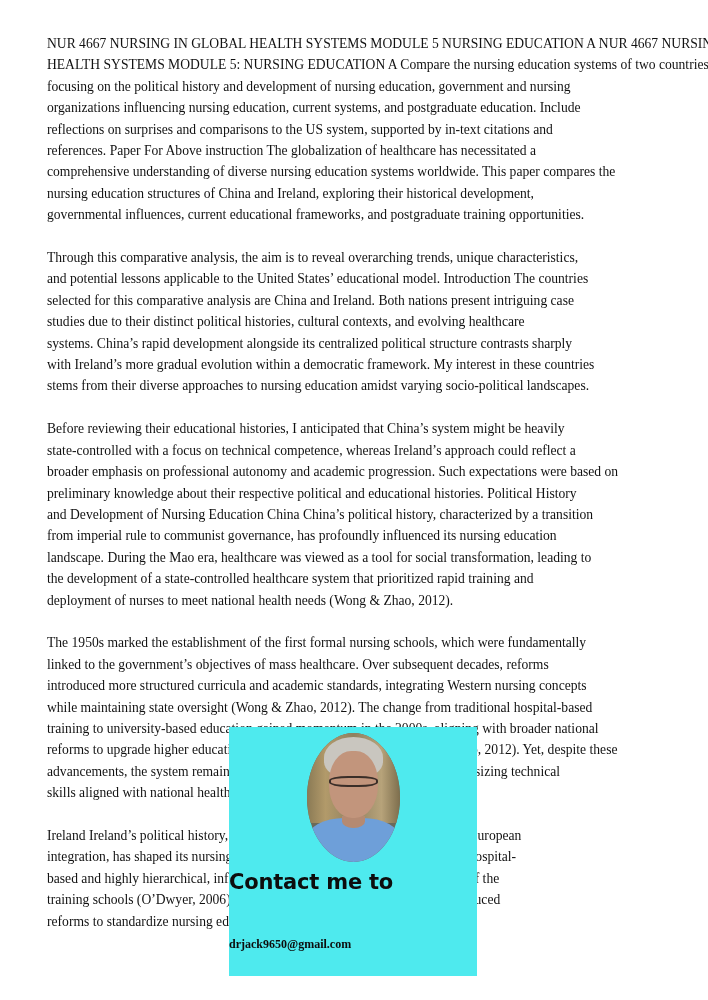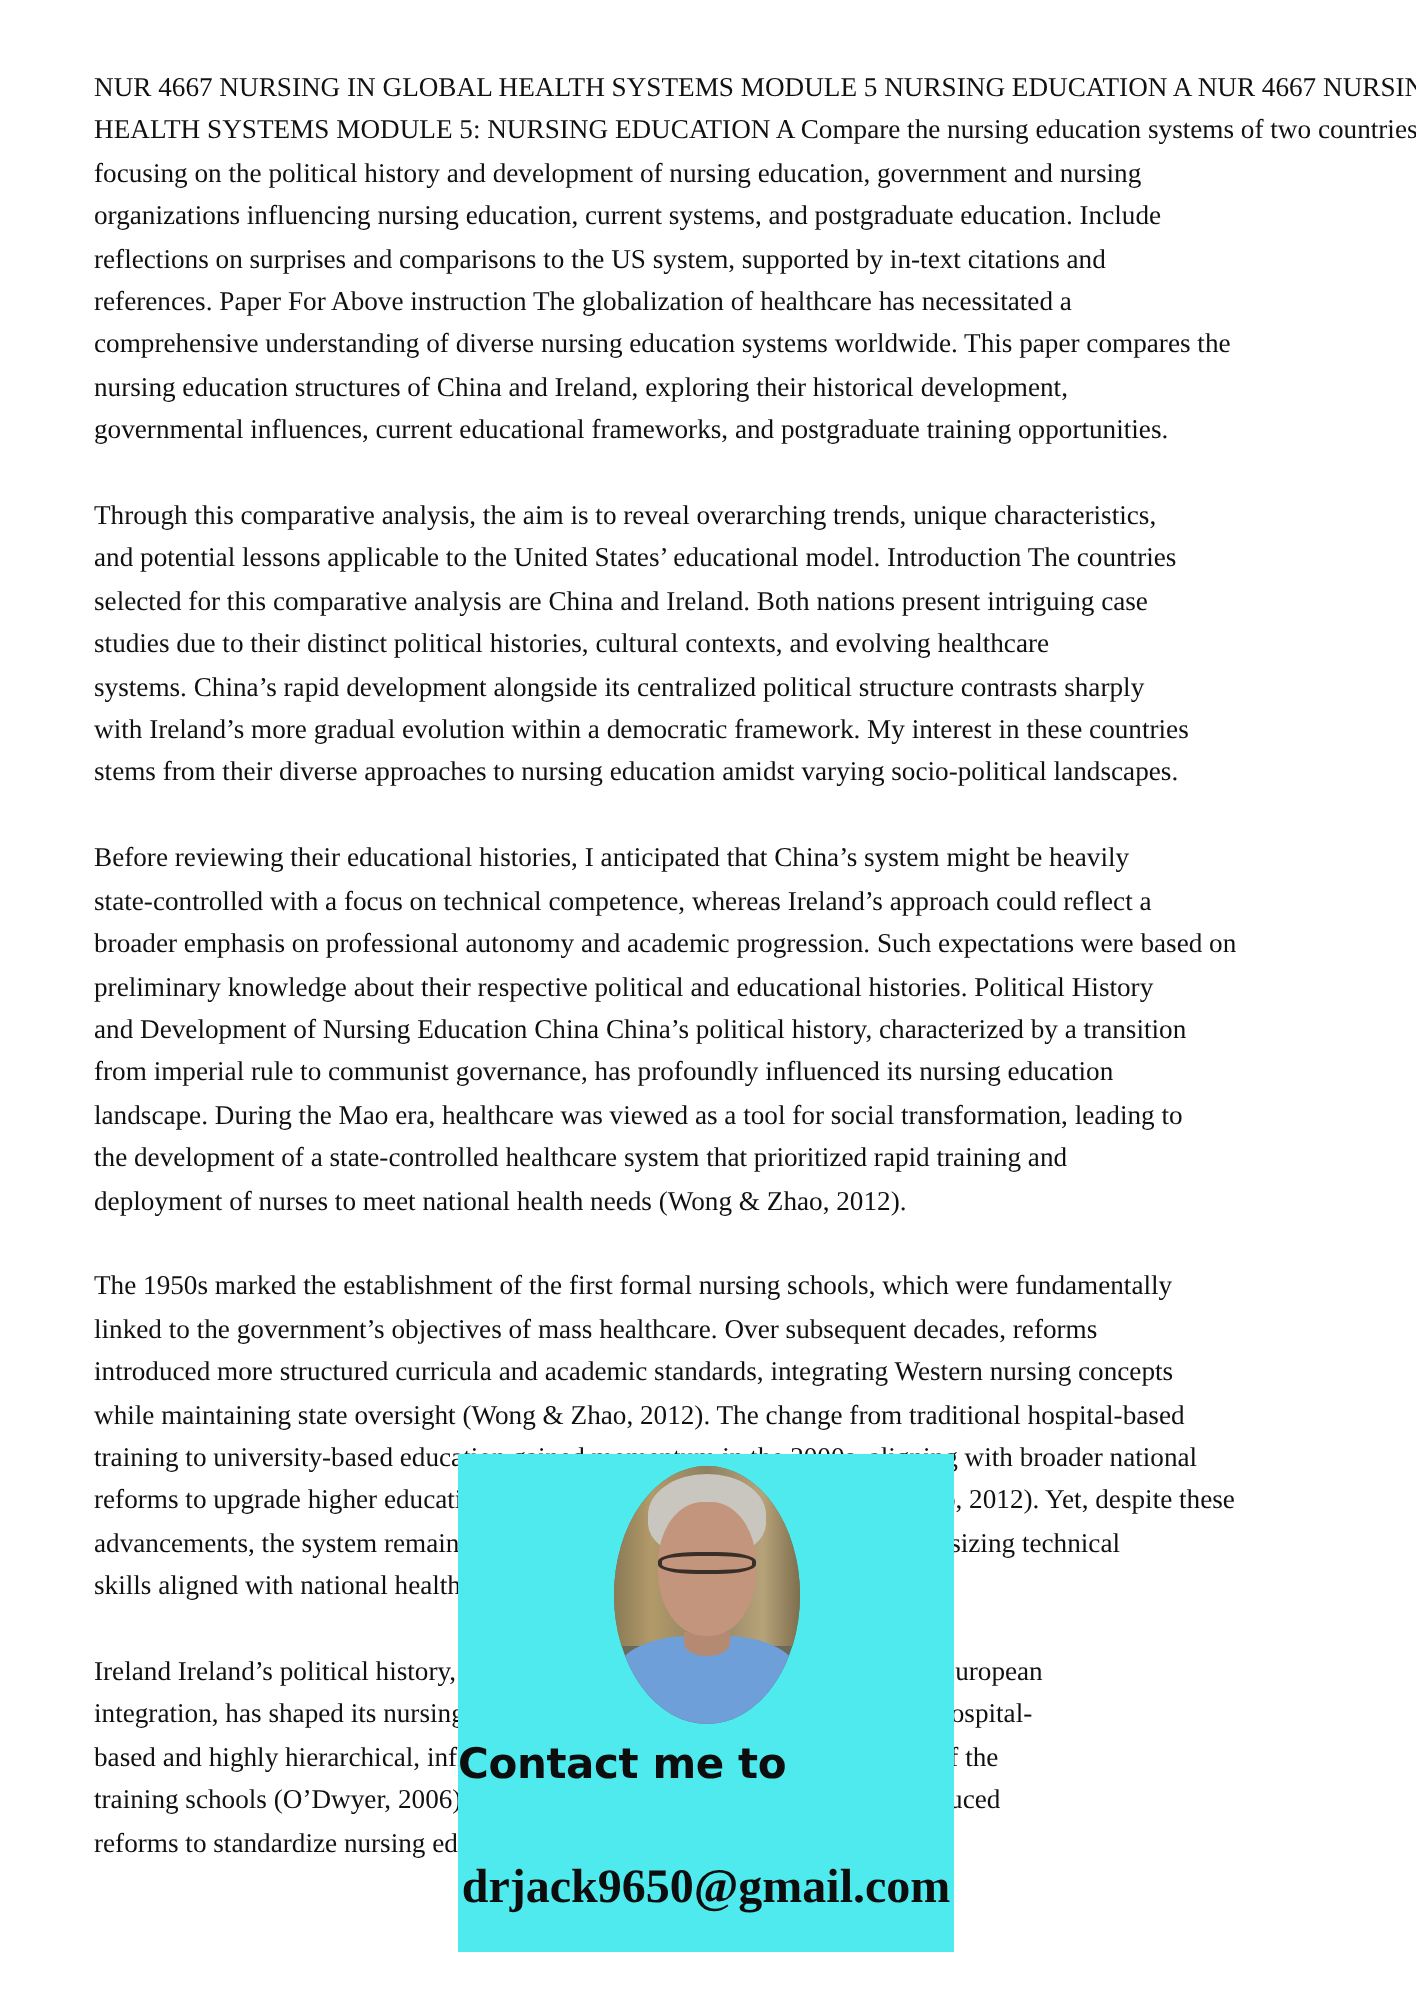--- a/index.html
+++ b/index.html
@@ -34,23 +34,23 @@
   .photo .shirt { position: absolute; left: 0; top: 66%; width: 100%; height: 40%;
     background: #6e9fd9; border-radius: 40% 40% 0 0; }
   .photo .collar { position: absolute; left: 38%; top: 64%; width: 24%; height: 10%;
     background: #b58a72; border-radius: 0 0 50% 50%; }
   .cta {
     position: absolute; left: 0; top: 140px; width: 248px; 
     font-family: "DejaVu Sans", "Liberation Sans", sans-serif; font-weight: bold;
     font-size: 21px; line-height: 31px; color: #0d0d0d; letter-spacing: -0.2px;
   }
   .email {
-    position: absolute; left: 0; top: 204px; width: 248px; text-align: center;
+    position: absolute; left: 0; top: 204px; width: 248px; text-align: left;
     font-family: "Liberation Serif", "DejaVu Serif", serif; font-weight: bold;
-    font-size: 24px; line-height: 26px; color: #0d0d0d;
+    font-size: 12px; line-height: 26px; color: #0d0d0d;
   }
 </style>
 </head>
 <body>
 
 <div class="page">
   <div class="doc">
     <div class="para">
       <span class="line">NUR 4667 NURSING IN GLOBAL HEALTH SYSTEMS MODULE 5 NURSING EDUCATION A NUR 4667 NURSING IN GLOBAL</span>
       <span class="line">HEALTH SYSTEMS MODULE 5: NURSING EDUCATION A Compare the nursing education systems of two countries,</span>

